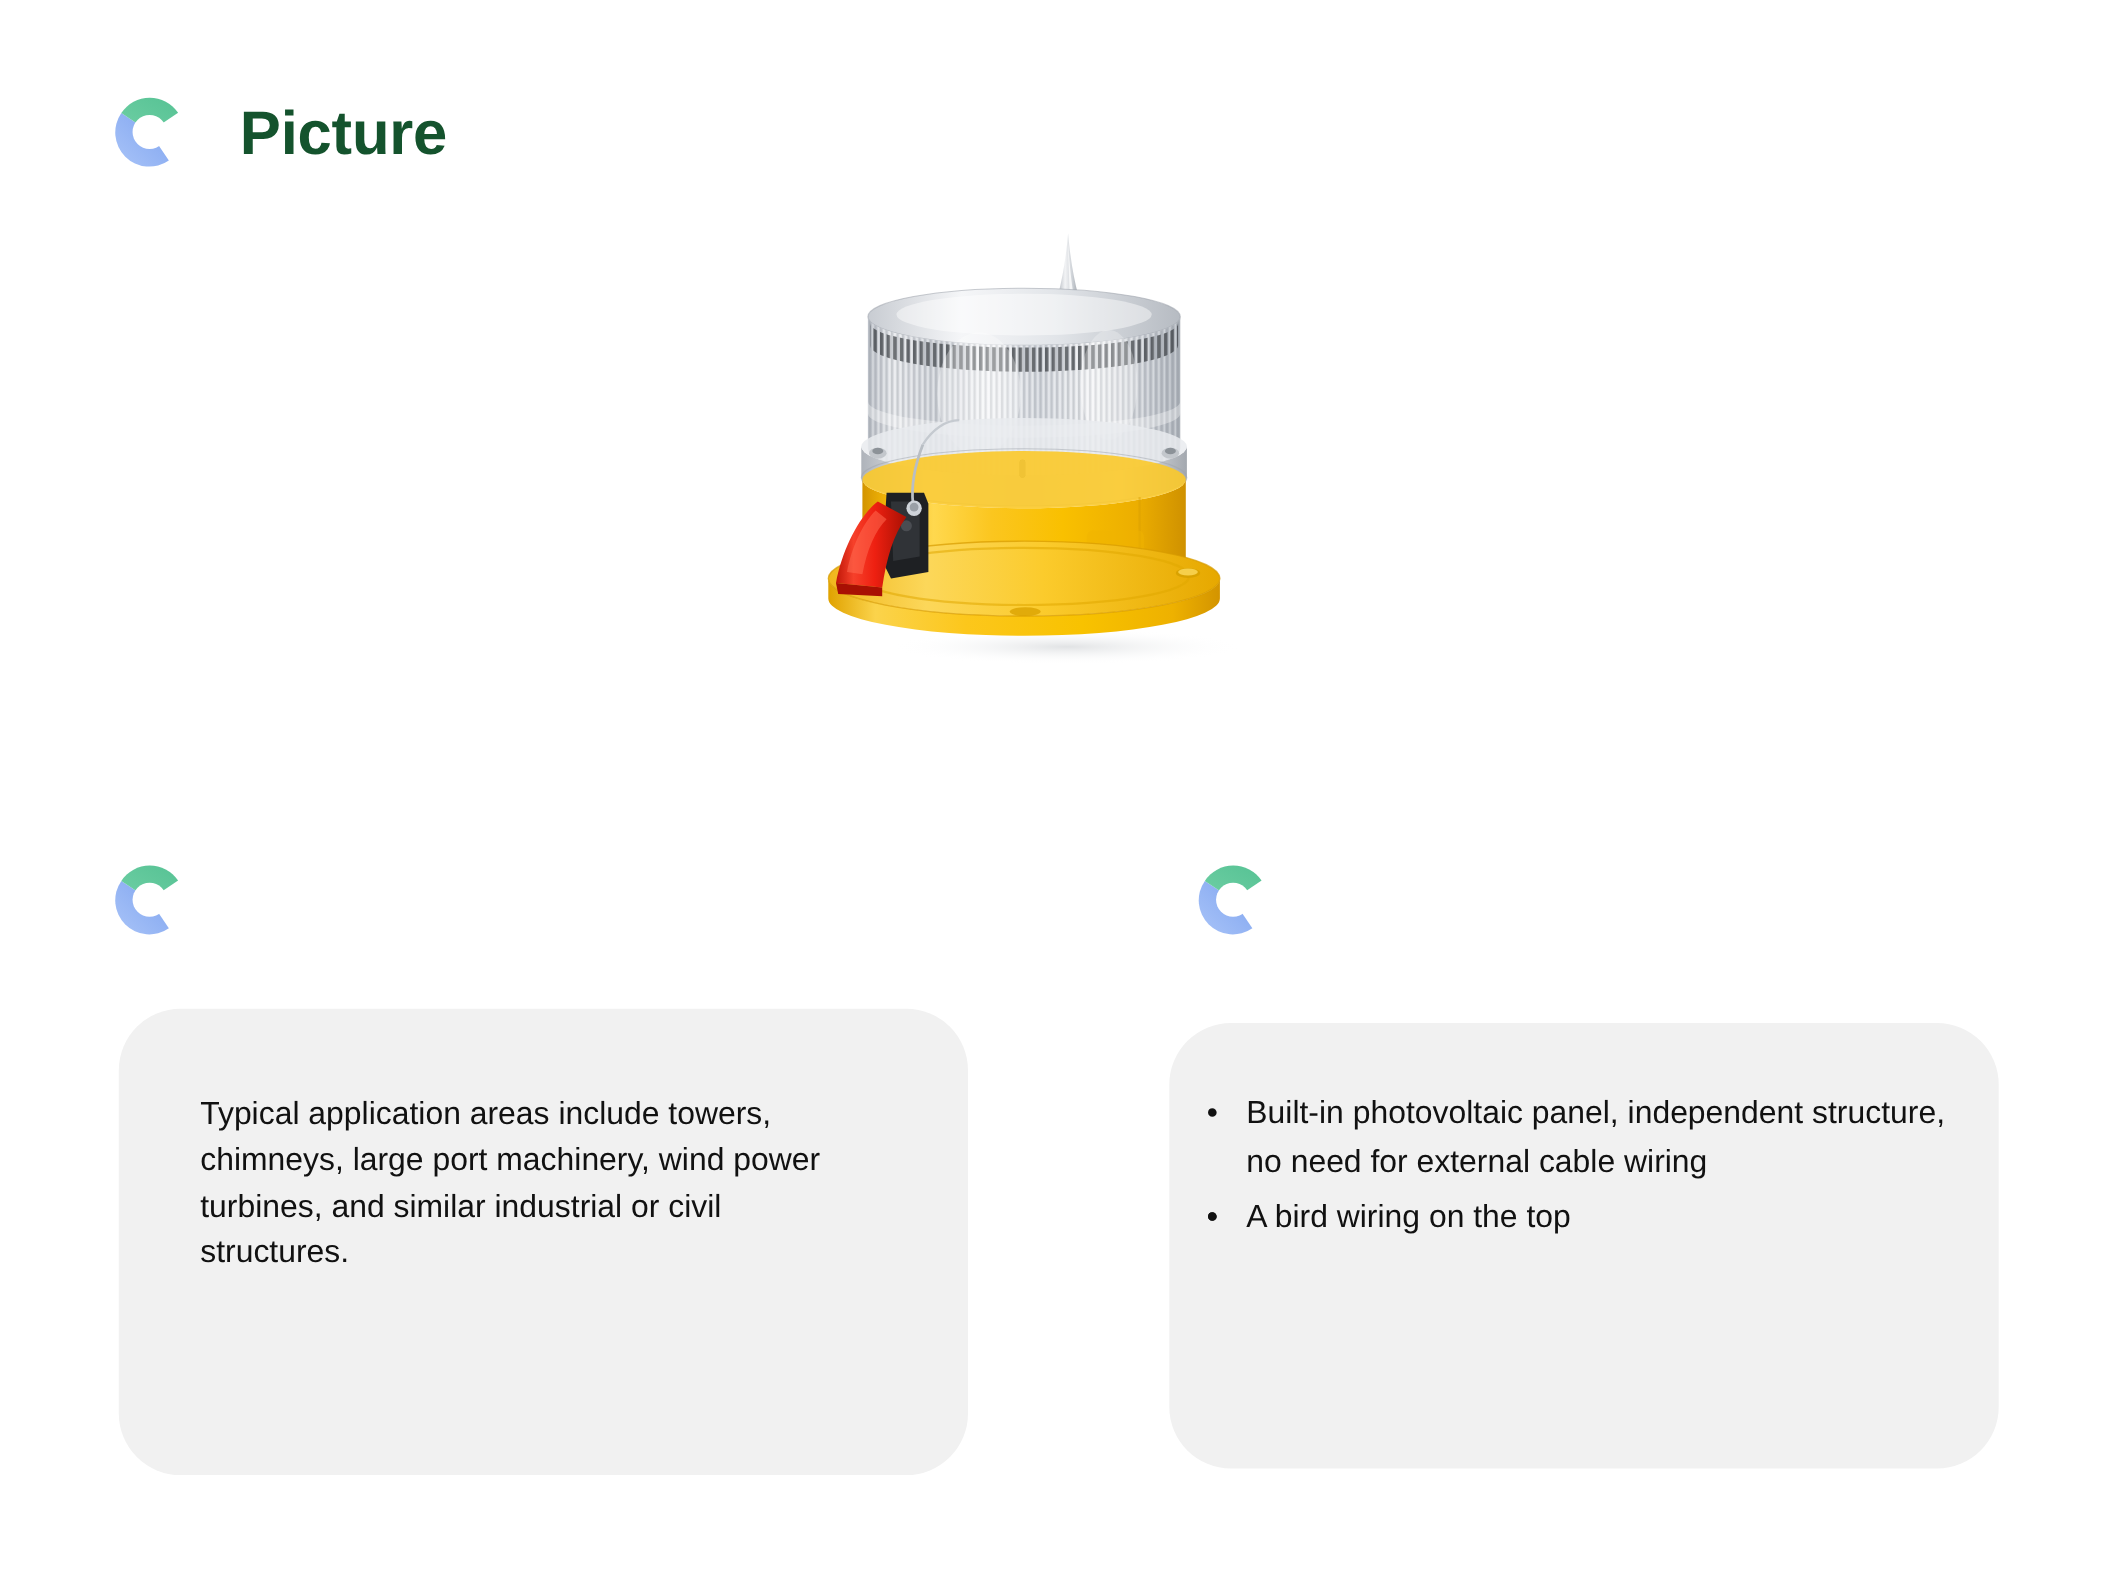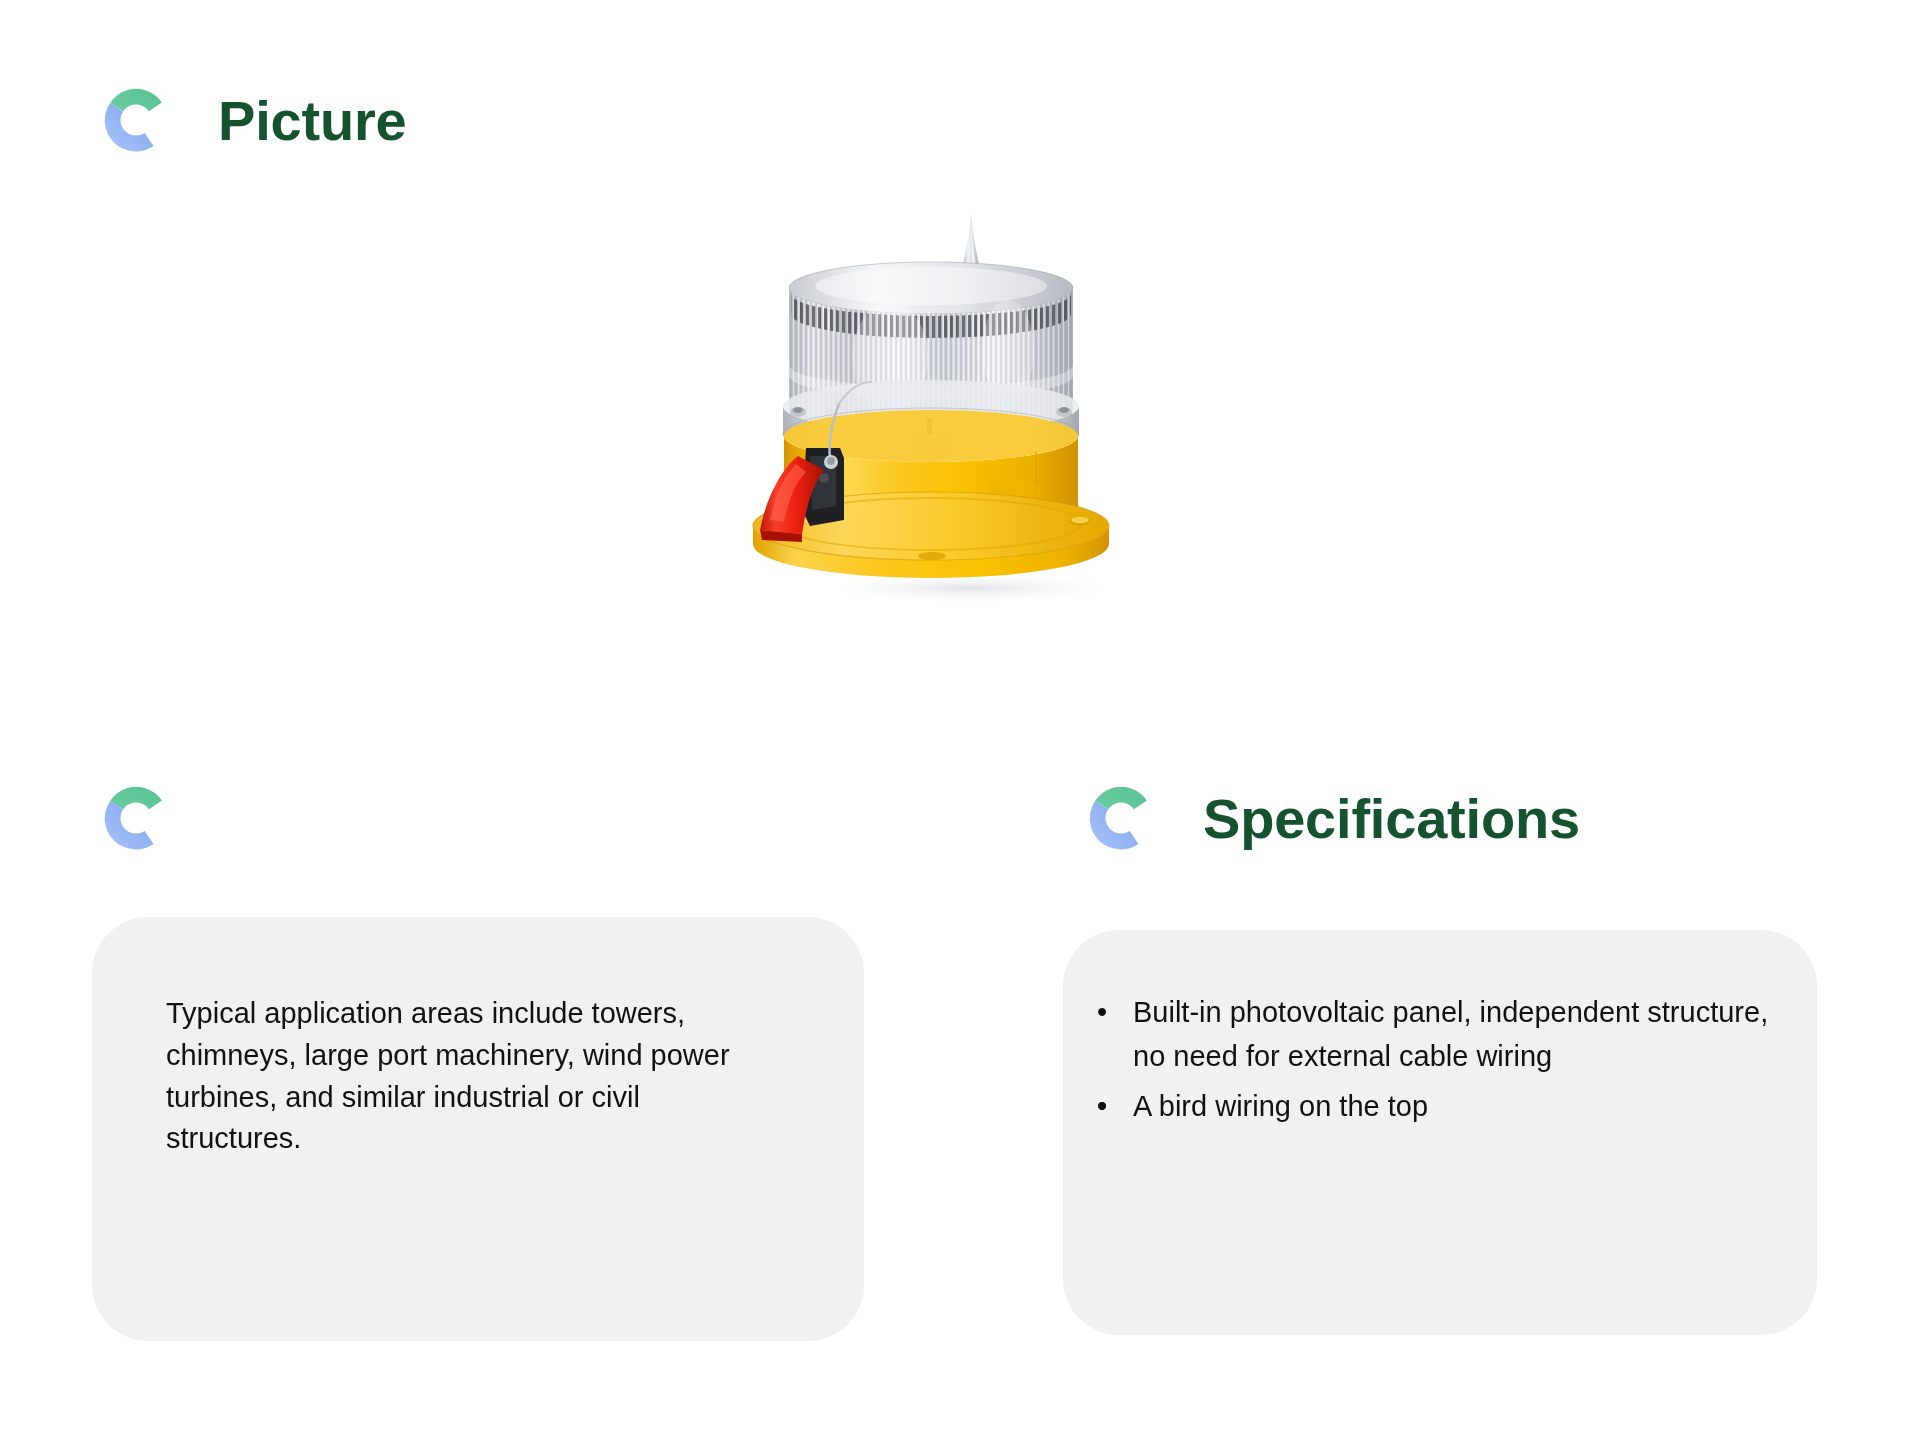--- a/index.html
+++ b/index.html
@@ -56,21 +56,21 @@
   }
   #product-photo svg { display:block; width: 460px; height: 420px; }
 
   
   .panel {
     position: absolute;
     background: #f1f1f1;
     border-radius: 56px;
   }
   #panel-applications {
-    left: 92px;
+    left: 108px;
     top: 917px;
     width: 772px;
     height: 424px;
   }
   #panel-specifications {
     left: 1063px;
     top: 930px;
     width: 754px;
     height: 405px;
   }
@@ -310,21 +310,20 @@
           <stop offset="0%" stop-color="#6fcfa4"></stop>
           <stop offset="100%" stop-color="#56c294"></stop>
         </linearGradient>
       </defs>
       <path d="M 36 36 L 10.3 18.8 A 31 31 0 0 0 53.5 61.9 L 36 36 Z" fill="url(#gBlue3)"></path>
       <path d="M 36 36 L 10.3 18.8 A 31 31 0 0 1 61.9 18.5 L 36 36 Z" fill="url(#gGreen3)"></path>
       <circle cx="36" cy="36" r="15.5" fill="#ffffff"></circle>
       <path d="M 36 36 L 66 36 A 30 30 0 0 1 62 51 L 36 36 Z" fill="#ffffff"></path>
     </svg>
   </span>
-  <span class="section-title">Specifications</span>
 </div>
 
 <div class="panel" id="panel-applications">
   <div class="panel-body">
     <p class="para">Typical application areas include towers, chimneys, large port machinery, wind power turbines, and similar industrial or civil structures.</p>
   </div>
 </div>
 
 <div class="panel" id="panel-specifications">
   <div class="panel-body">

